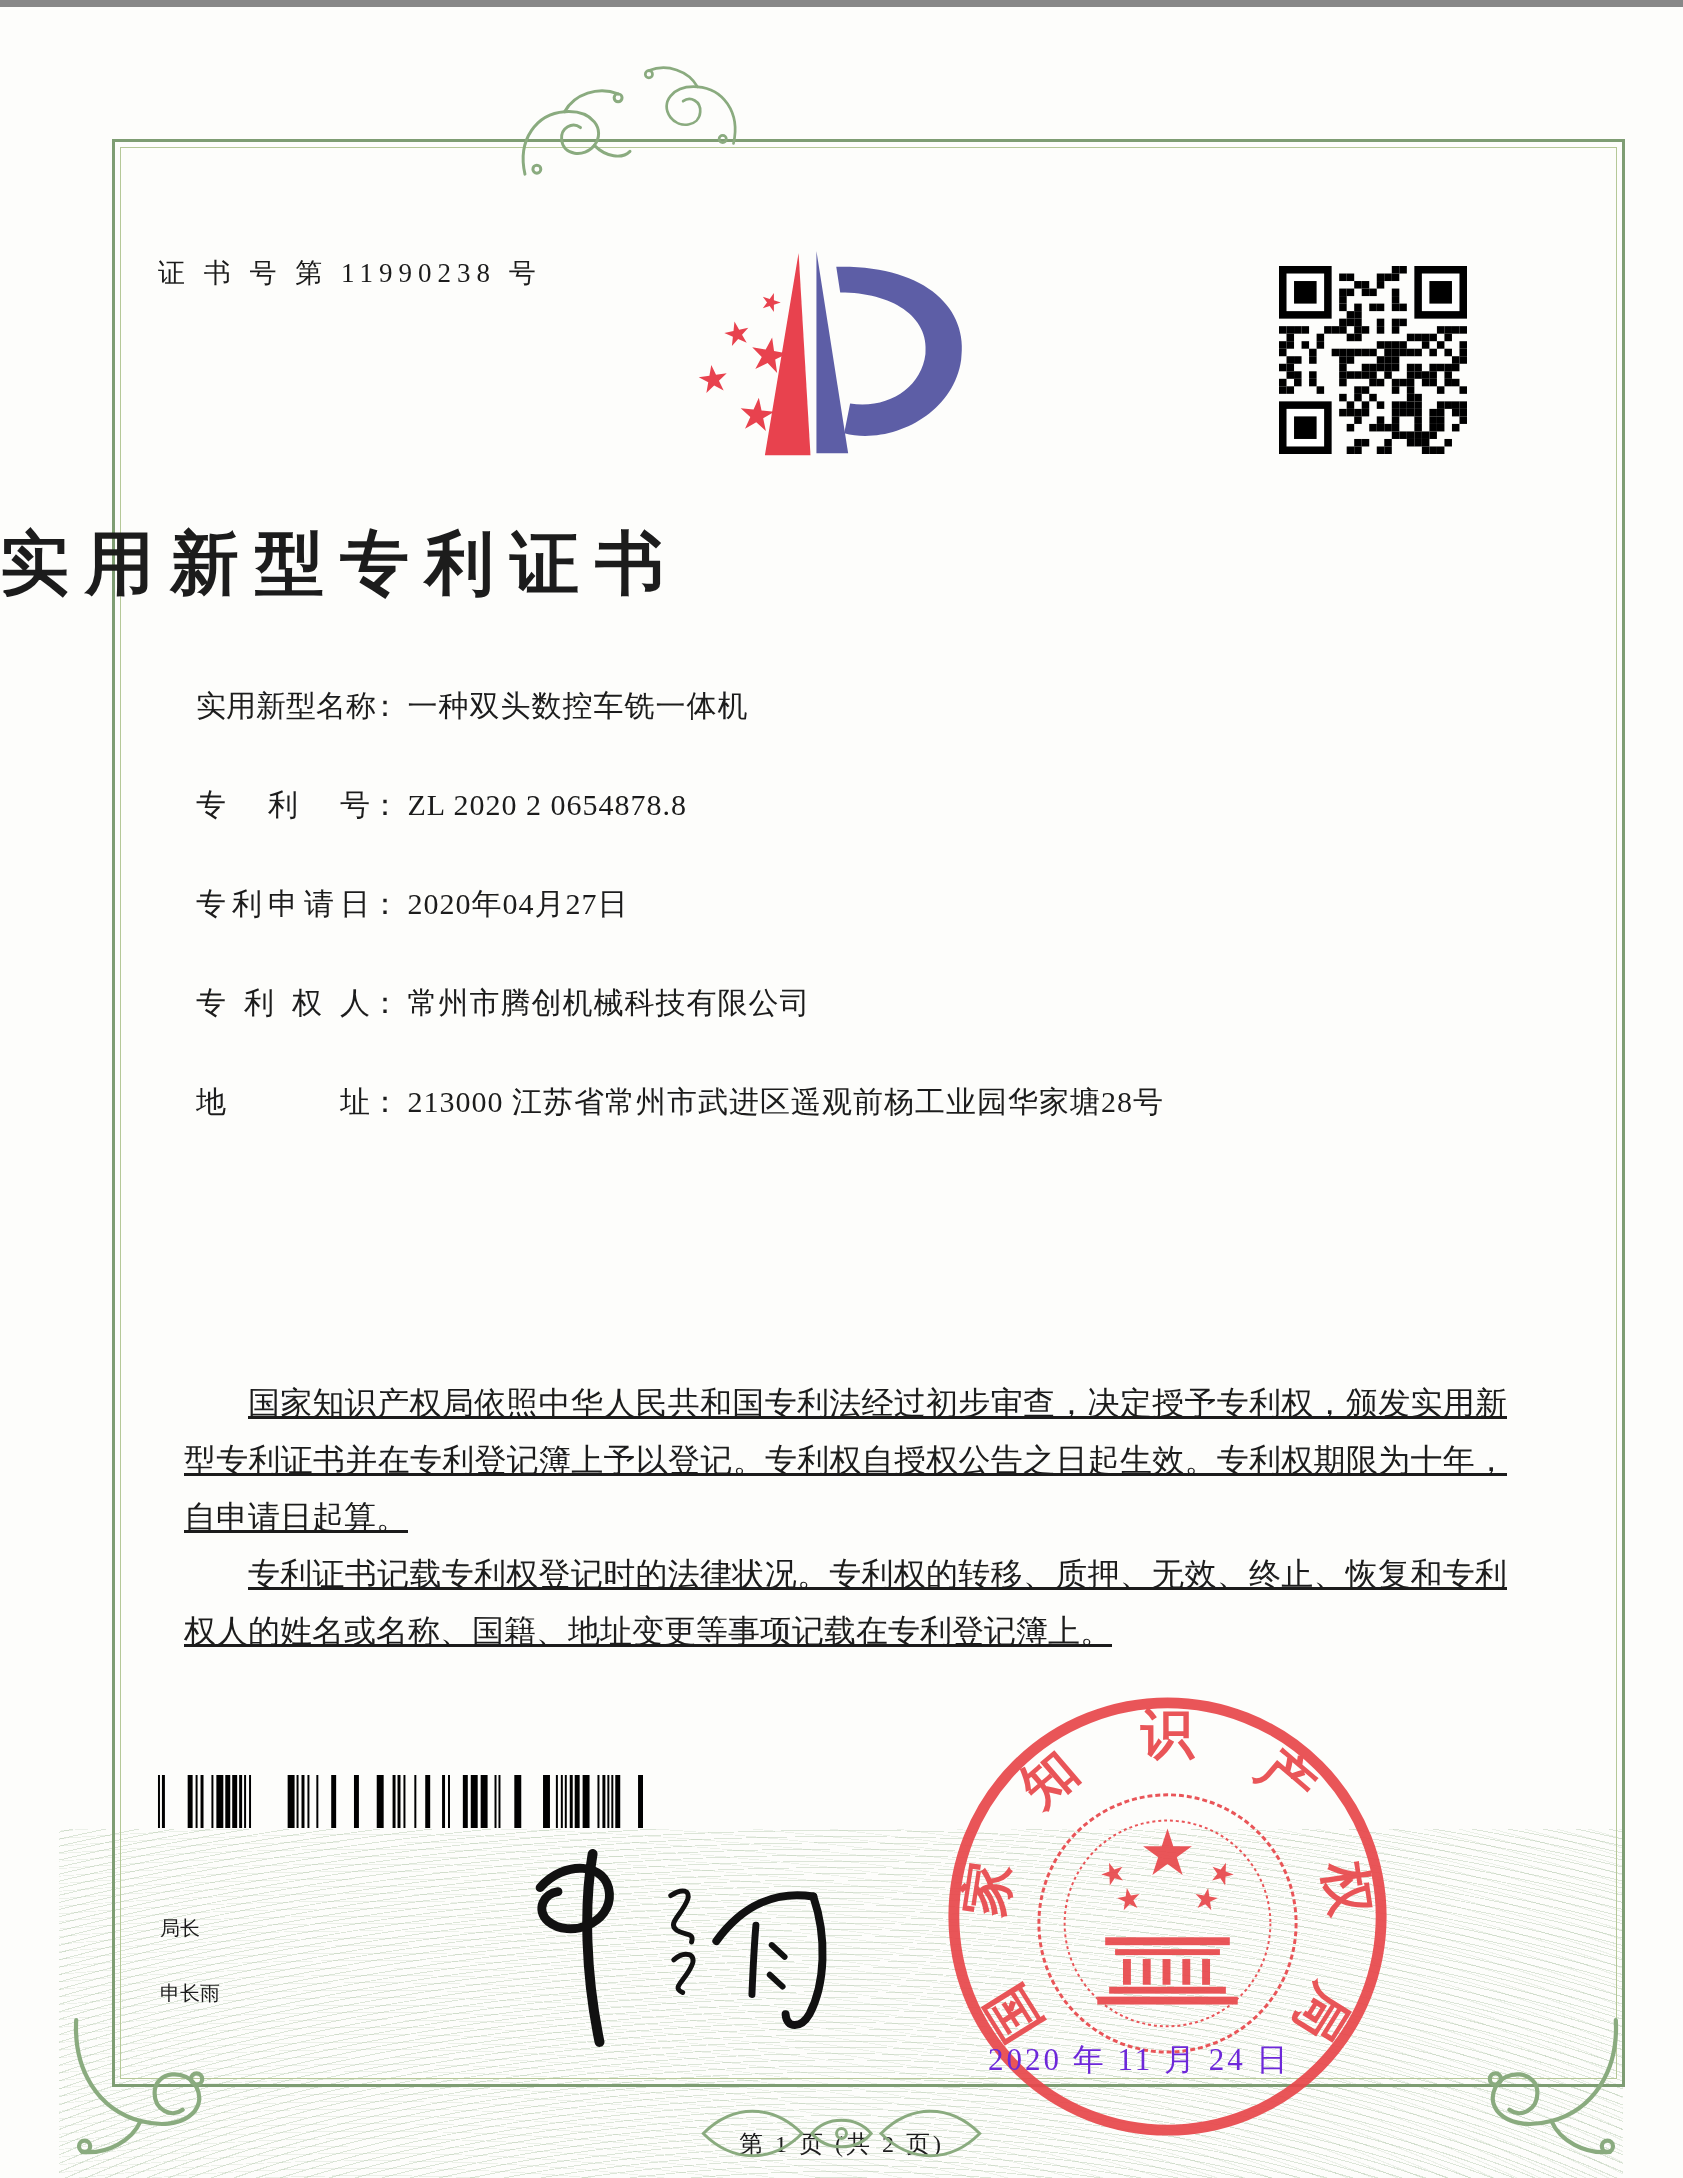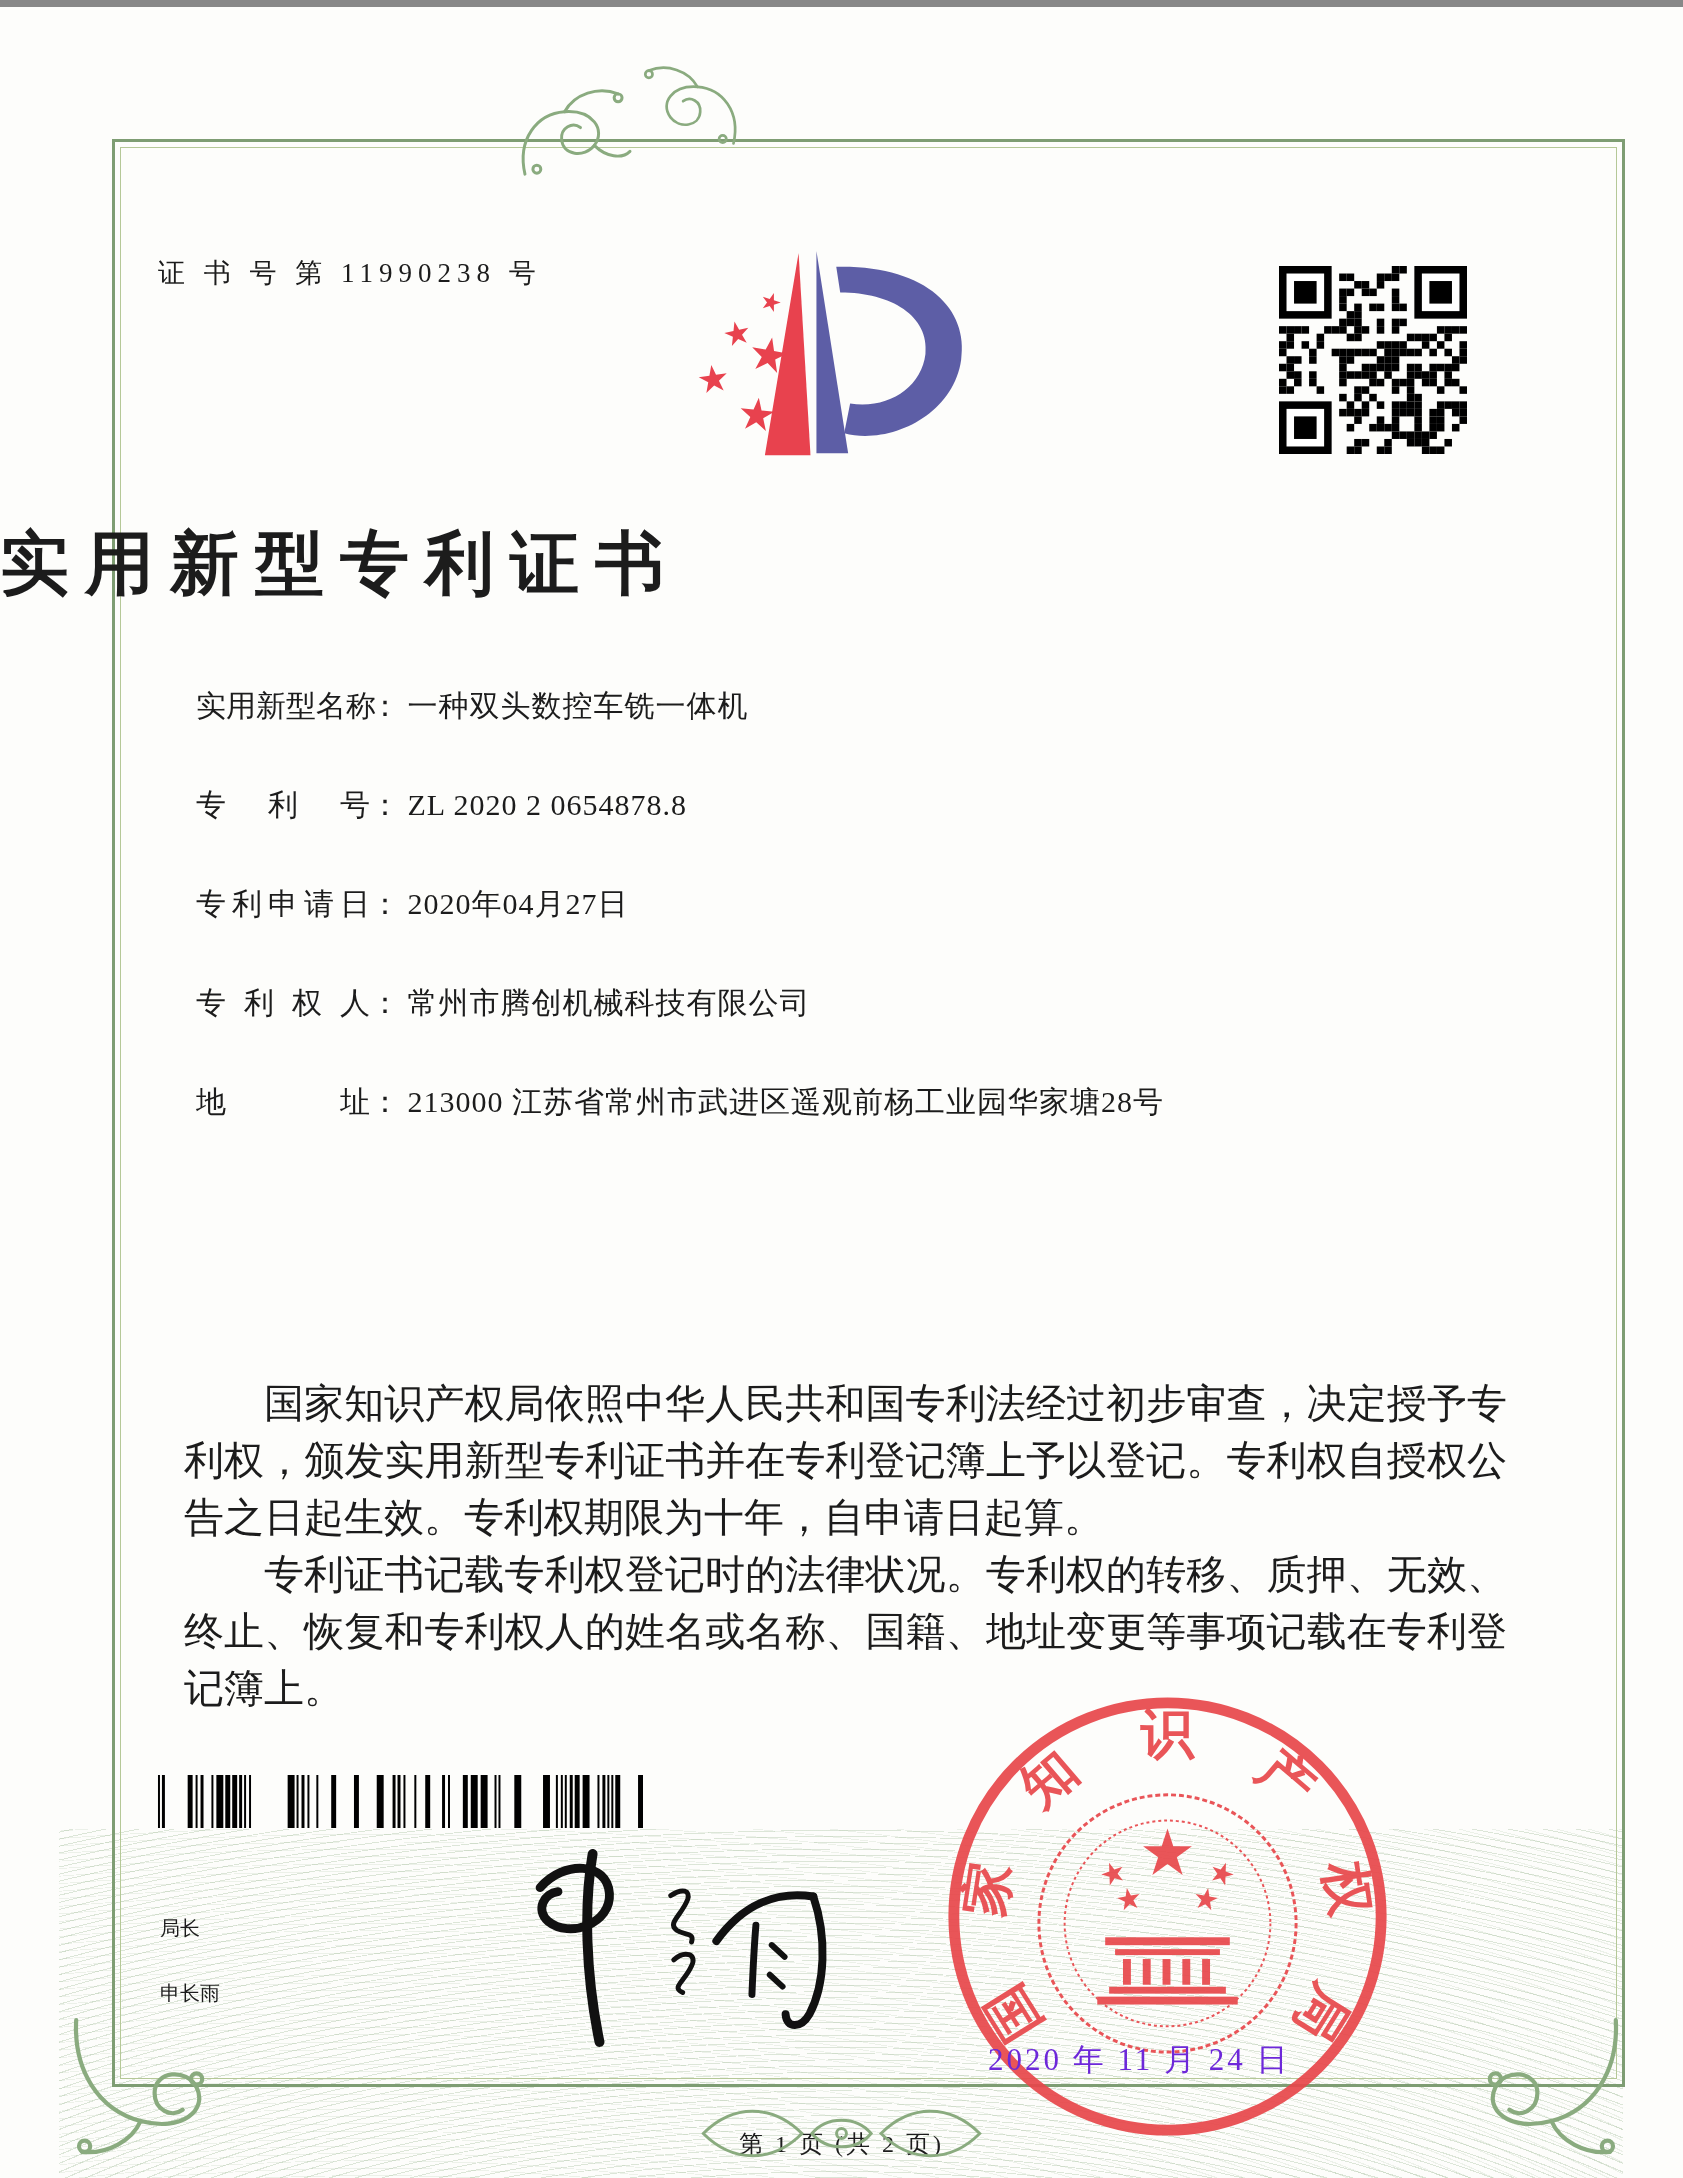--- a/index.html
+++ b/index.html
@@ -26,22 +26,22 @@
   .qr{position:absolute;left:1279px;top:259px;width:188px;height:188px;}
   .logo{position:absolute;left:642px;top:230px;width:333px;height:244px;}
   .title{position:absolute;left:0;top:511px;width:100%;text-align:left;
          font-size:69px;font-weight:bold;letter-spacing:16px;}
   .fields{position:absolute;left:196px;top:682px;width:1317px;}
   .frow{height:99px;font-size:30px;line-height:34px;white-space:nowrap;}
   .flabel{display:inline-block;width:174px;text-align:justify;text-align-last:justify;
           vertical-align:top;}
   .fvalue{letter-spacing:1px;}
   .grant-col2{display:inline-block;margin-left:137px;}
-  .paras{position:absolute;left:184px;top:1368px;width:1323px;font-size:40px;
-         line-height:57px;text-align:justify;}
+  .paras{position:absolute;left:184px;top:1368px;width:1323px;font-size:32px;
+         line-height:57px;text-align:justify;text-decoration:underline;}
   .paras p{margin:0;text-indent:2em;}
   .barcode{position:absolute;left:156px;top:1768px;width:487px;height:53px;}
   .director{position:absolute;left:160px;top:1889px;font-size:20px;line-height:65px;}
   .signature{position:absolute;left:457px;top:1837px;width:386px;height:208px;}
   .seal{position:absolute;left:939px;top:1681px;width:457px;height:457px;opacity:.92;}
   .seal-date{position:absolute;left:988px;top:2032px;font-size:31px;letter-spacing:3px;
              color:#6d28d9;}
   .footer{position:absolute;left:0;top:2121px;width:100%;text-align:center;
           font-size:24px;letter-spacing:3px;}
   .flourish{position:absolute;z-index:3;}

